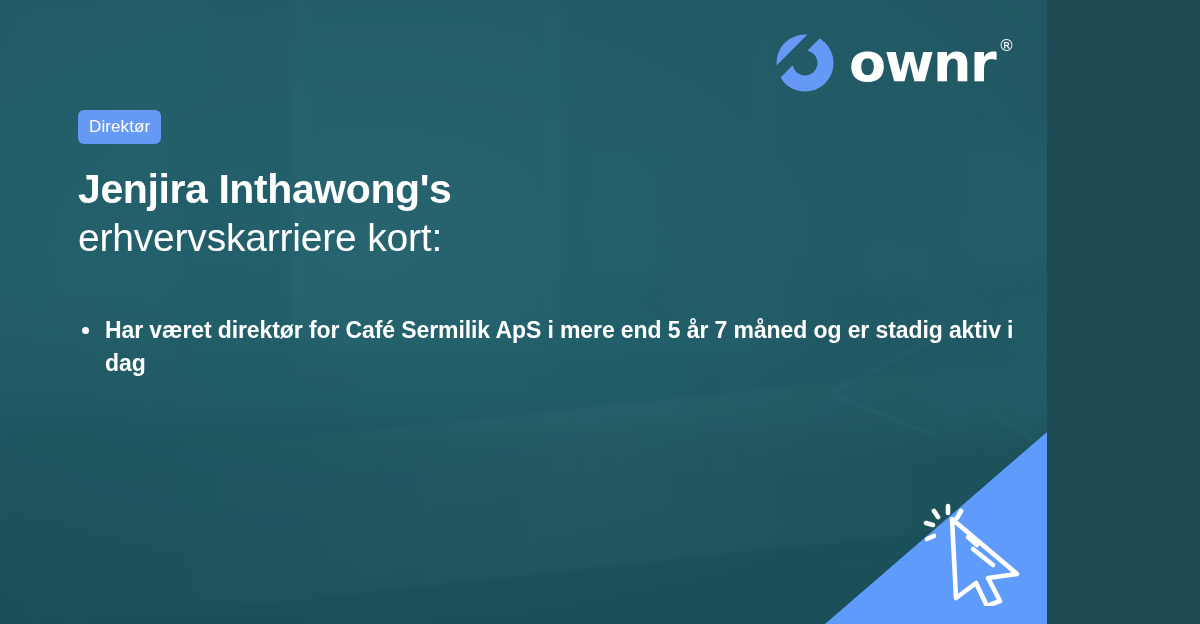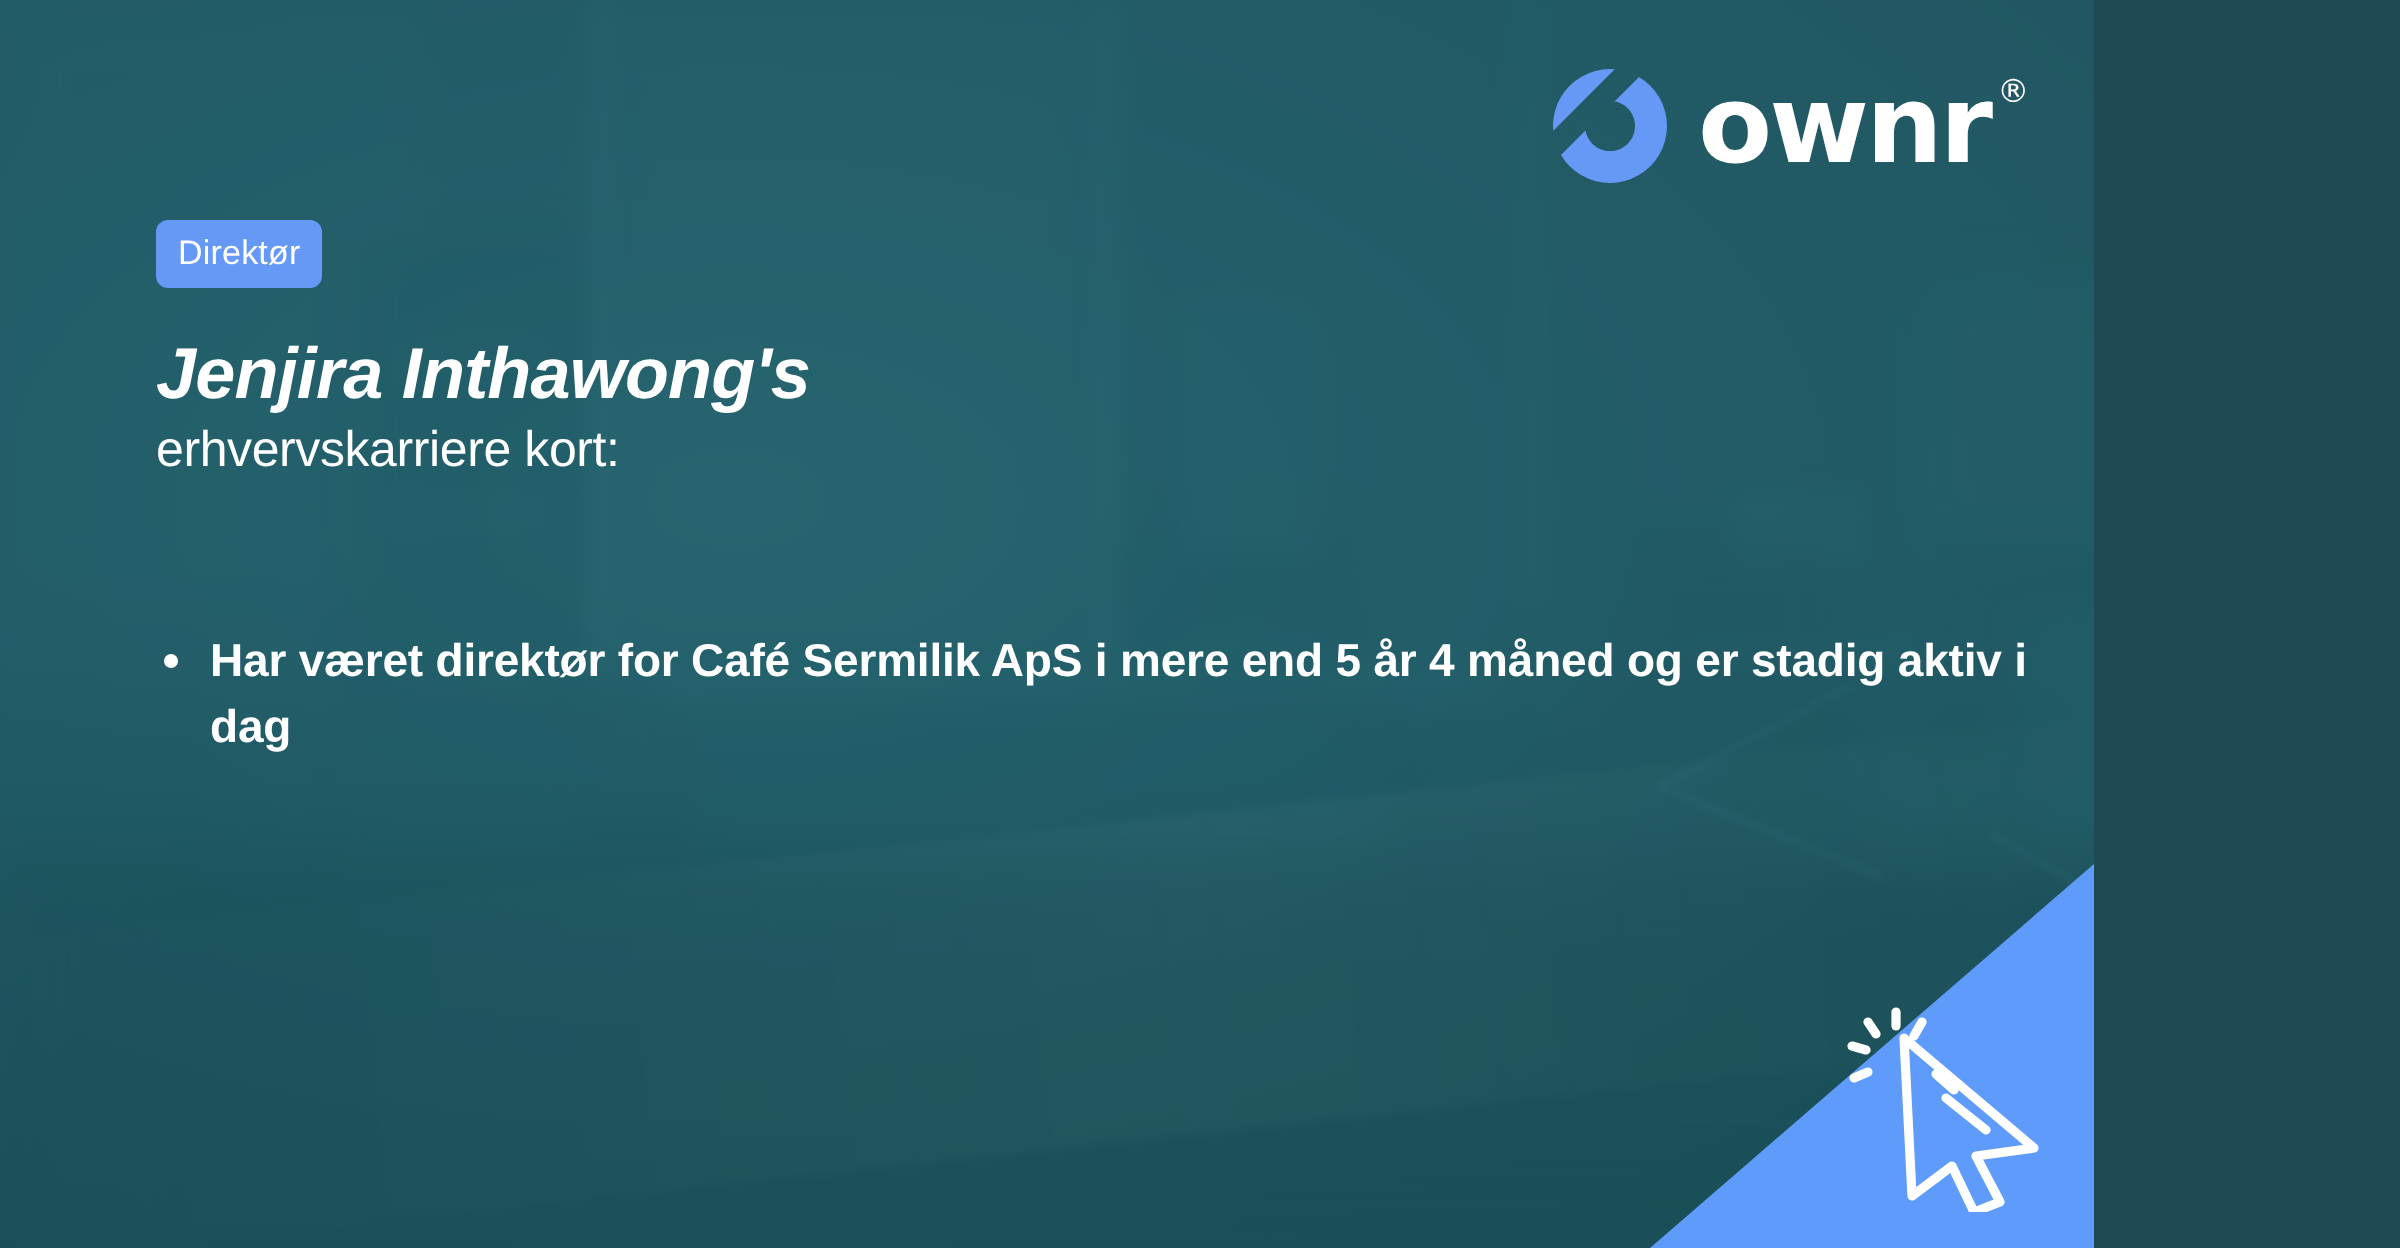--- a/index.html
+++ b/index.html
@@ -165,30 +165,29 @@
     color: #ffffff;
     font-size: 17px;
     line-height: 1;
     padding: 8px 11px 9px;
     border-radius: 6px;
     letter-spacing: .1px;
   }
   .title {
     margin: 24px 0 0;
     color: #ffffff;
-    font-size: 36px;
+    font-size: 41px;
     font-weight: bold;
     line-height: 1.06;
     letter-spacing: -0.4px;
-    font-style: italic;
   }
   .subtitle {
     margin: 6px 0 0;
     color: #ffffff;
-    font-size: 25px;
+    font-size: 39px;
     font-weight: normal;
     line-height: 1.1;
     letter-spacing: -0.2px;
   }
 
   .facts {
     position: absolute;
     left: 78px;
     top: 314px;
     width: 950px;
@@ -767,16 +766,16 @@
     </div>
   </div>
 
   <div class="content">
     <div class="badge">Direktør</div>
     <h1 class="title">Jenjira Inthawong's</h1>
     <h2 class="subtitle">erhvervskarriere kort:</h2>
   </div>
 
   <ul class="facts" id="facts-list">
-      <li class="fact">Har været direktør for Café Sermilik ApS i mere end 5 år 4 måned og er stadig aktiv i dag</li>
+      <li class="fact">Har været direktør for Café Sermilik ApS i mere end 5 år 7 måned og er stadig aktiv i dag</li>
     </ul>
 
 </div>
 
 </body></html>

